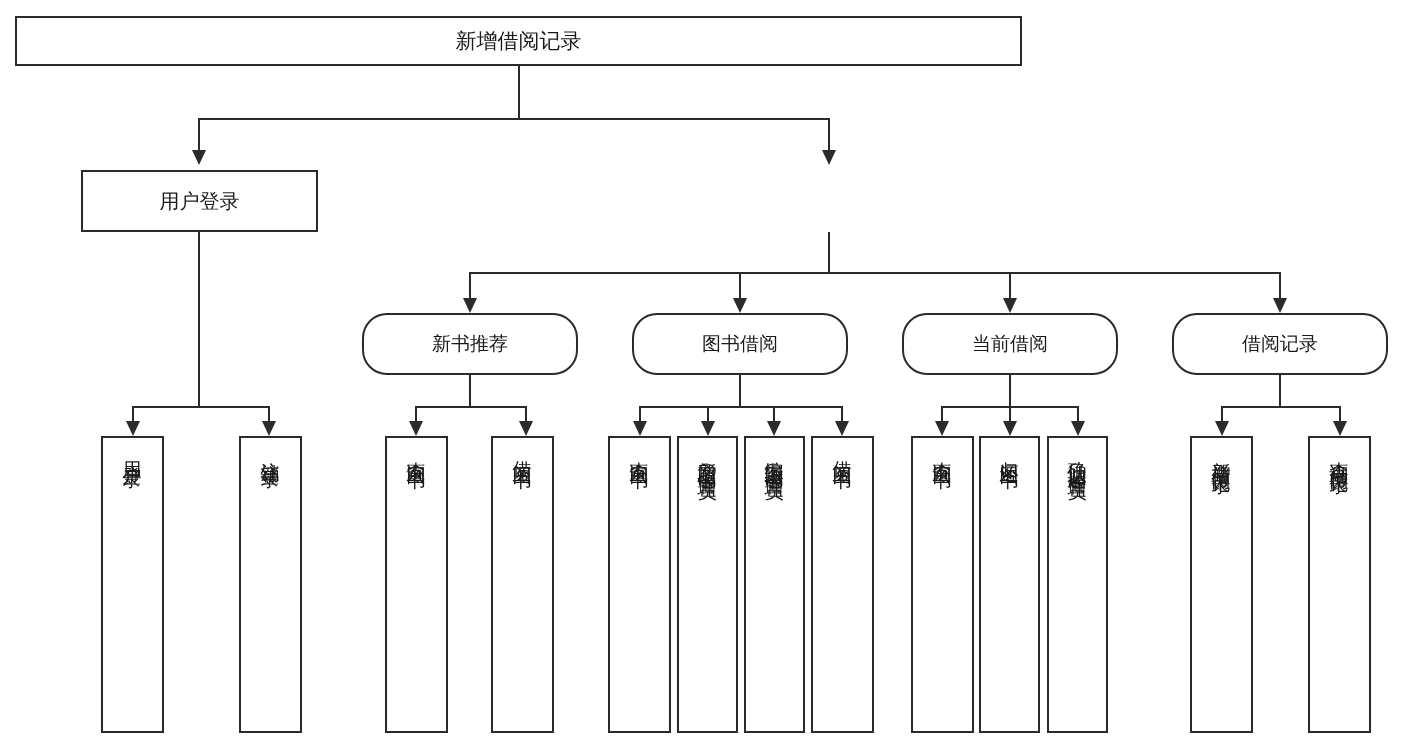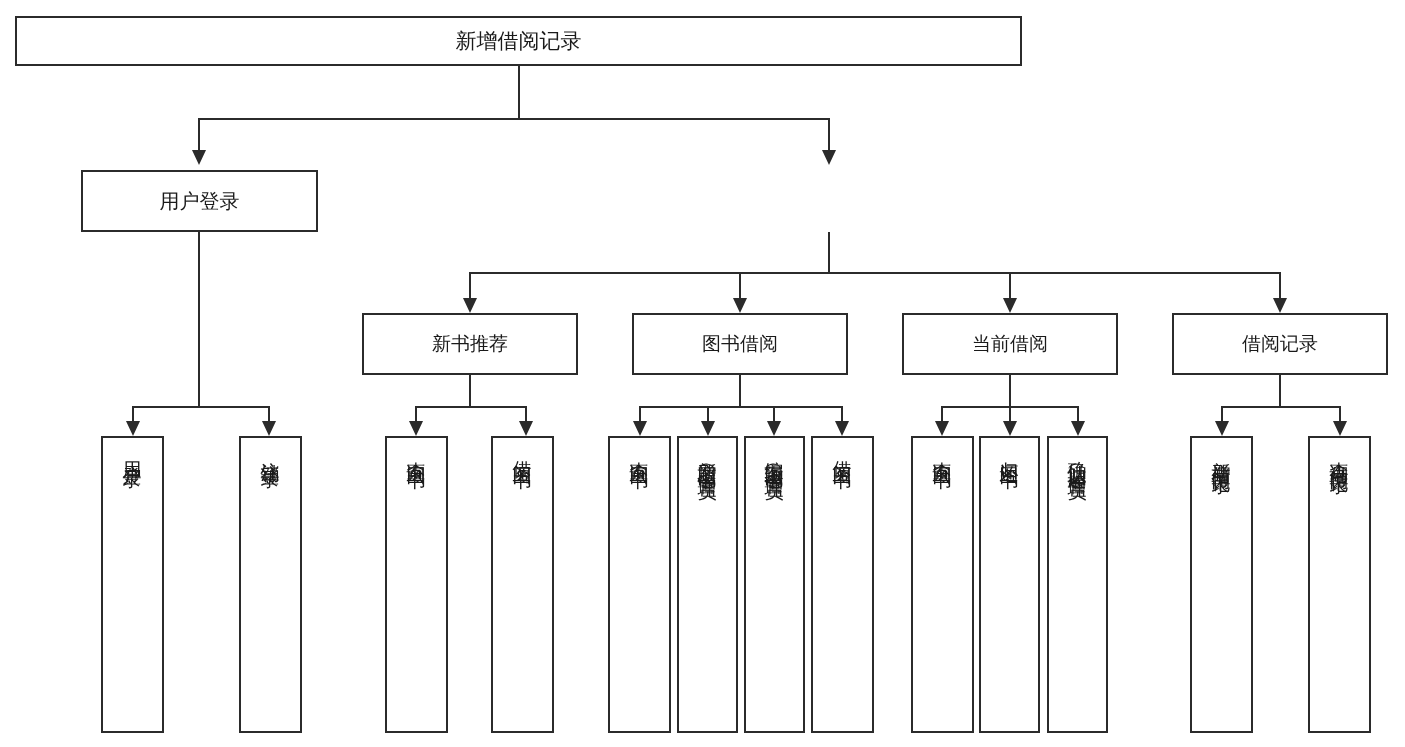--- a/index.html
+++ b/index.html
@@ -30,20 +30,21 @@
     color: #1a1a1a;
   }
   .node.level-root {
     font-size: 21px;
   }
   .node.level-2 {
     font-size: 20px;
   }
   .node.level-3 {
     font-size: 19px;
+    border-radius: 25px;
   }
   
   .node.leaf {
     font-size: 19px;
     align-items: flex-start;
     justify-content: center;
     padding-top: 8px;
   }
   .node.leaf .vtext {
     writing-mode: vertical-rl;

